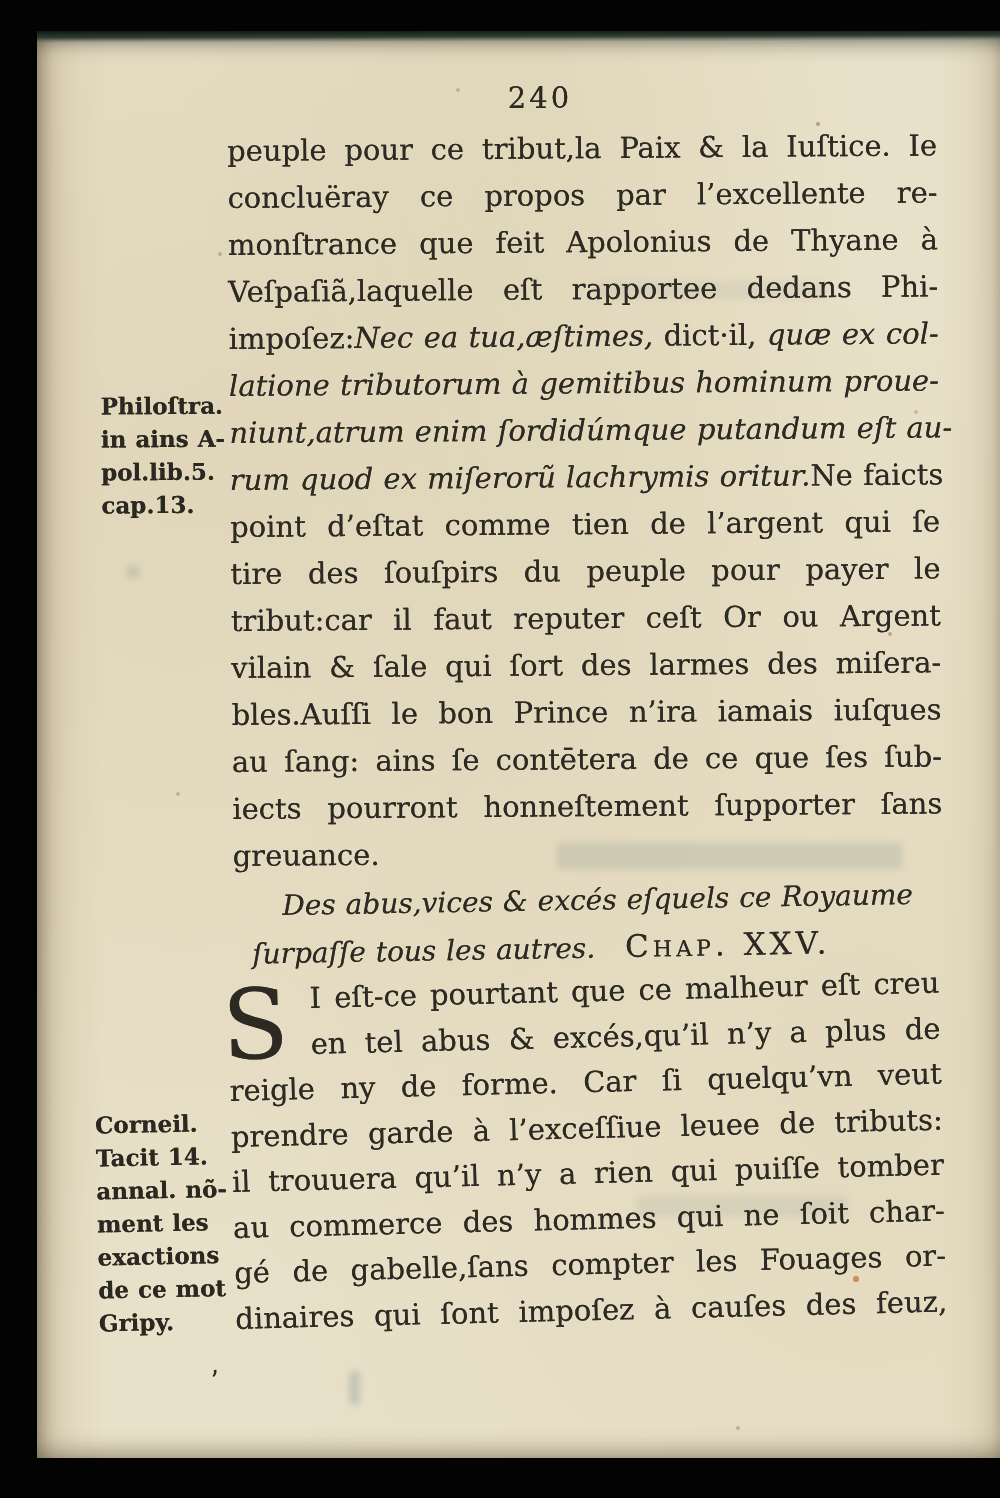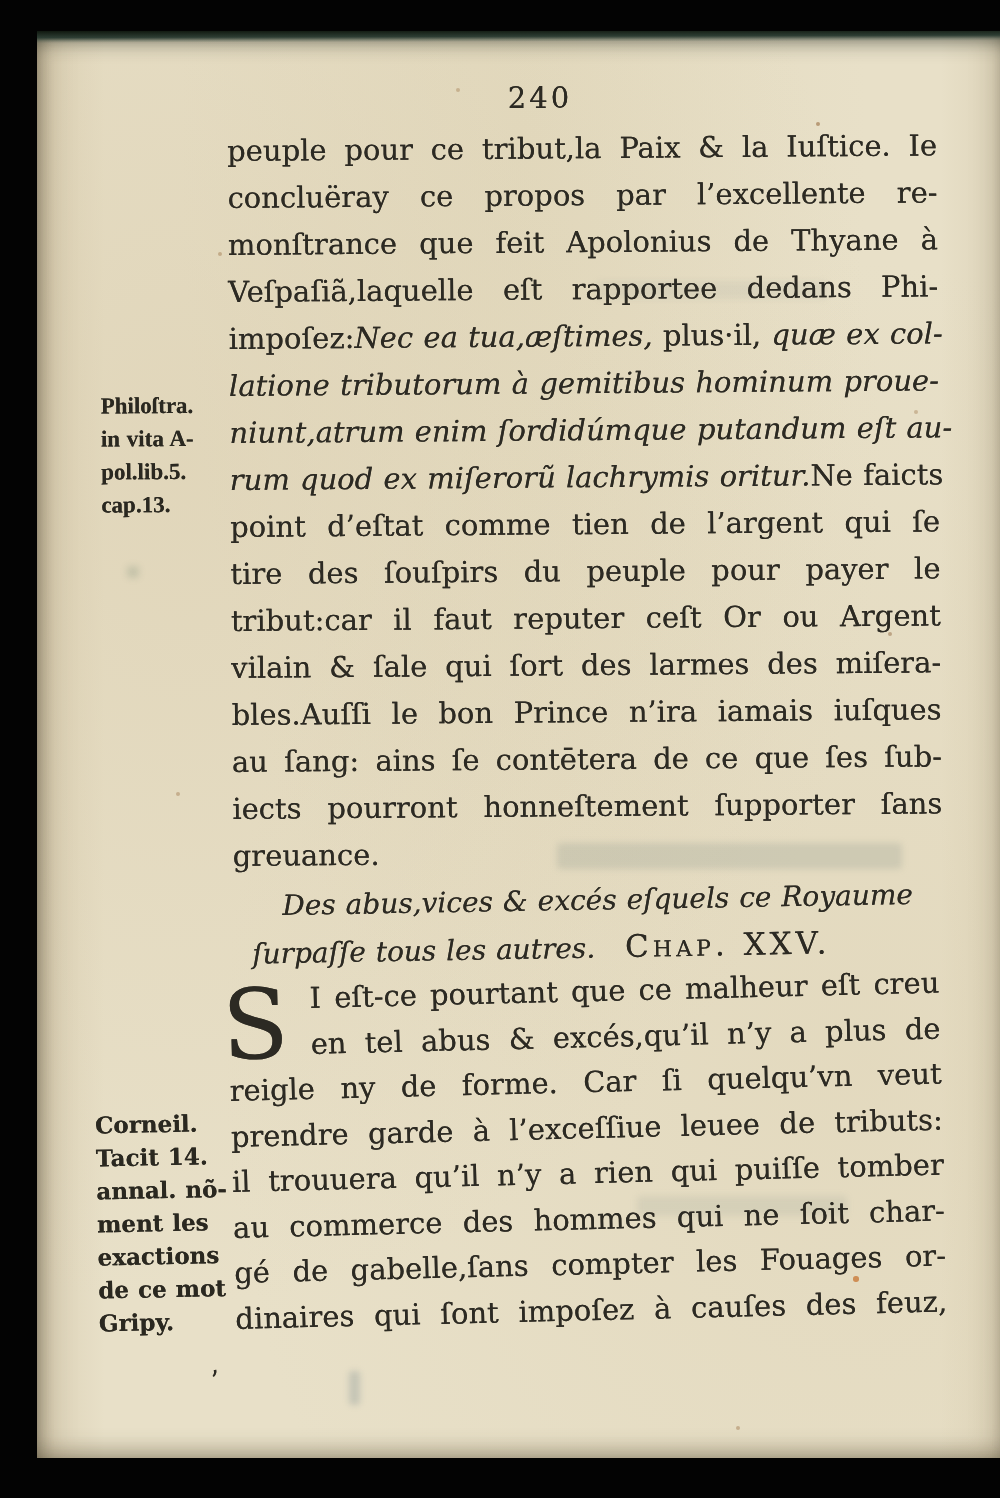--- a/index.html
+++ b/index.html
@@ -35,21 +35,21 @@
   .para2 .line{line-height:45.5px;height:45.5px;}
   .line{text-align:justify;text-align-last:justify;word-spacing:1px;white-space:nowrap;}
   .line.noj{text-align-last:left;}
   .line.ind{padding-left:82px;}
   .seg-r{font-style:normal;}
   .seg-i{font-style:italic;}
   .seg-sc{font-style:normal;font-variant:small-caps;letter-spacing:4px;margin-left:30px;font-size:31px;}
   .dropcap{position:absolute;left:-6px;top:8px;font-size:97px;line-height:.82;font-weight:500;}
   .note{font-weight:bold;font-size:23px;color:#2a2820;}
   .note .line{text-align:left;text-align-last:auto;line-height:33px;height:33px;white-space:nowrap;}
-  .note1{left:64px;top:358px;width:140px;transform:rotate(-0.4deg);font-family:Liberation Serif, serif;}
+  .note1{left:64px;top:358px;width:140px;transform:rotate(-0.4deg);}
   .note2{left:60px;top:1076px;width:150px;transform:rotate(-1.1deg);}
   .ghost{position:absolute;filter:blur(3px);background:rgba(128,142,134,.22);border-radius:4px;}
   .g1{left:520px;top:812px;width:345px;height:26px;}
   .g2{left:600px;top:1165px;width:210px;height:20px;background:rgba(128,142,134,.14);}
   .g3{left:312px;top:1340px;width:11px;height:34px;background:rgba(95,120,130,.25);}
   .g4{left:560px;top:250px;width:230px;height:18px;background:rgba(128,142,134,.10);}
   .stray{position:absolute;left:172px;top:1318px;font-size:26px;transform:rotate(-12deg);}
   .specks{position:absolute;left:0;top:0;width:2px;height:2px;border-radius:50%;background:transparent;
       box-shadow:
         780px 92px 0 1px rgba(146,98,52,.55),
@@ -72,41 +72,41 @@
     <div class="ghost g1"></div>
     <div class="ghost g2"></div>
     <div class="ghost g3"></div>
     <div class="ghost g4"></div>
     <div class="specks"></div>
 
     <div class="pagenum">240</div>
 
     <div class="note note1">
         <div class="line"><span class="seg-r">Philoſtra.</span></div>
-        <div class="line"><span class="seg-r">in vita A-</span></div>
+        <div class="line"><span class="seg-r">in ains A-</span></div>
         <div class="line"><span class="seg-r">pol.lib.5.</span></div>
         <div class="line"><span class="seg-r">cap.13.</span></div>
       </div>
 
     <div class="note note2">
         <div class="line"><span class="seg-r">Corneil.</span></div>
         <div class="line"><span class="seg-r">Tacit 14.</span></div>
         <div class="line"><span class="seg-r">annal. nõ-</span></div>
         <div class="line"><span class="seg-r">ment les</span></div>
         <div class="line"><span class="seg-r">exactions</span></div>
         <div class="line"><span class="seg-r">de ce mot</span></div>
         <div class="line"><span class="seg-r">Gripy.</span></div>
       </div>
 
     <div class="para para1">
         <div class="line"><span class="seg-r">peuple pour ce tribut,la Paix &amp; la Iuſtice. Ie</span></div>
         <div class="line"><span class="seg-r">concluëray ce propos par l’excellente re-</span></div>
         <div class="line"><span class="seg-r">monſtrance que feit Apolonius de Thyane à</span></div>
         <div class="line"><span class="seg-r">Veſpaſiã,laquelle eſt rapportee dedans Phi-</span></div>
-        <div class="line"><span class="seg-r">impoſez:</span><span class="seg-i">Nec ea tua,æſtimes,</span><span class="seg-r"> plus·il, </span><span class="seg-i">quæ ex col-</span></div>
+        <div class="line"><span class="seg-r">impoſez:</span><span class="seg-i">Nec ea tua,æſtimes,</span><span class="seg-r"> dict·il, </span><span class="seg-i">quæ ex col-</span></div>
         <div class="line"><span class="seg-i">latione tributorum à gemitibus hominum proue-</span></div>
         <div class="line"><span class="seg-i">niunt,atrum enim ſordidúmque putandum eſt au-</span></div>
         <div class="line"><span class="seg-i">rum quod ex miſerorũ lachrymis oritur.</span><span class="seg-r">Ne faicts</span></div>
         <div class="line"><span class="seg-r">point d’eſtat comme tien de l’argent qui ſe</span></div>
         <div class="line"><span class="seg-r">tire des ſouſpirs du peuple pour payer le</span></div>
         <div class="line"><span class="seg-r">tribut:car il faut reputer ceſt Or ou Argent</span></div>
         <div class="line"><span class="seg-r">vilain &amp; ſale qui ſort des larmes des miſera-</span></div>
         <div class="line"><span class="seg-r">bles.Auſſi le bon Prince n’ira iamais iuſques</span></div>
         <div class="line"><span class="seg-r">au ſang: ains ſe contētera de ce que ſes ſub-</span></div>
         <div class="line"><span class="seg-r">iects pourront honneſtement ſupporter ſans</span></div>

